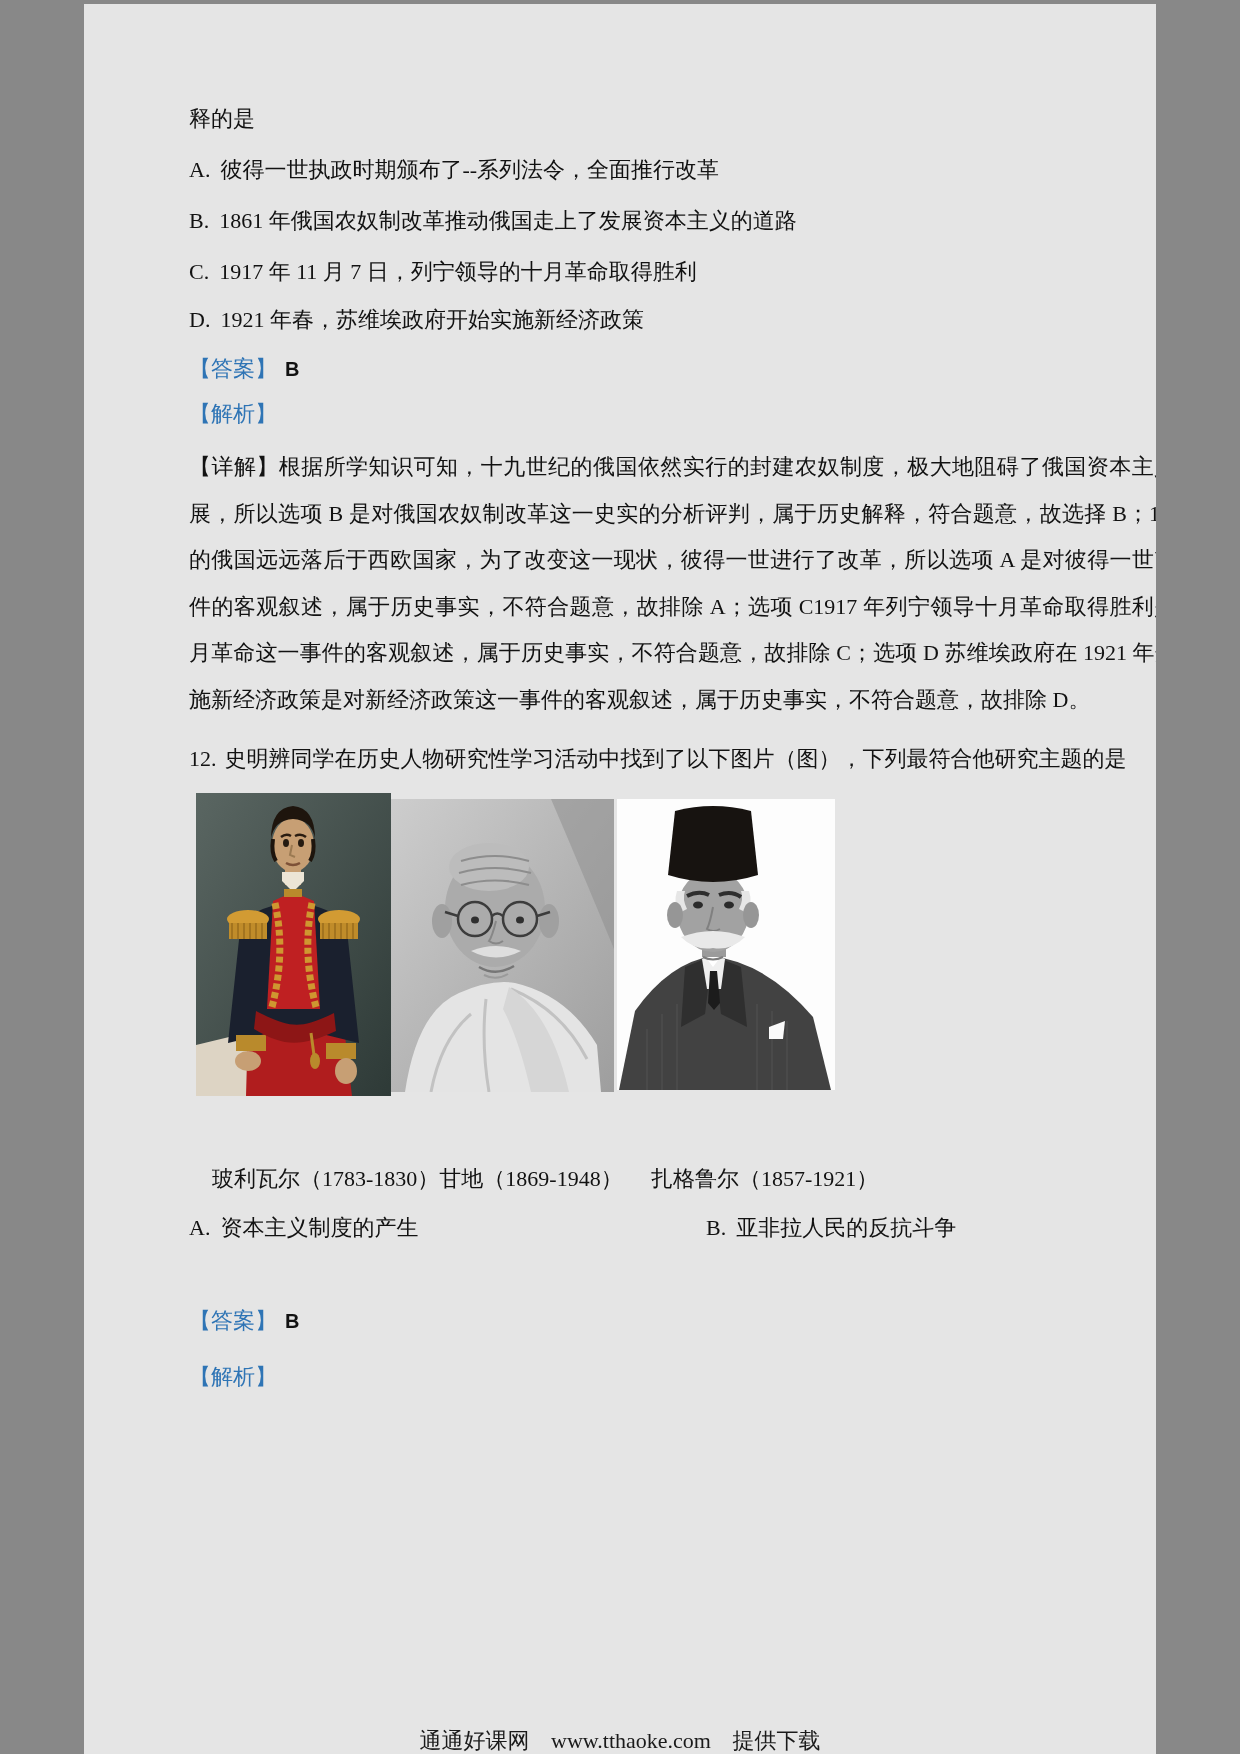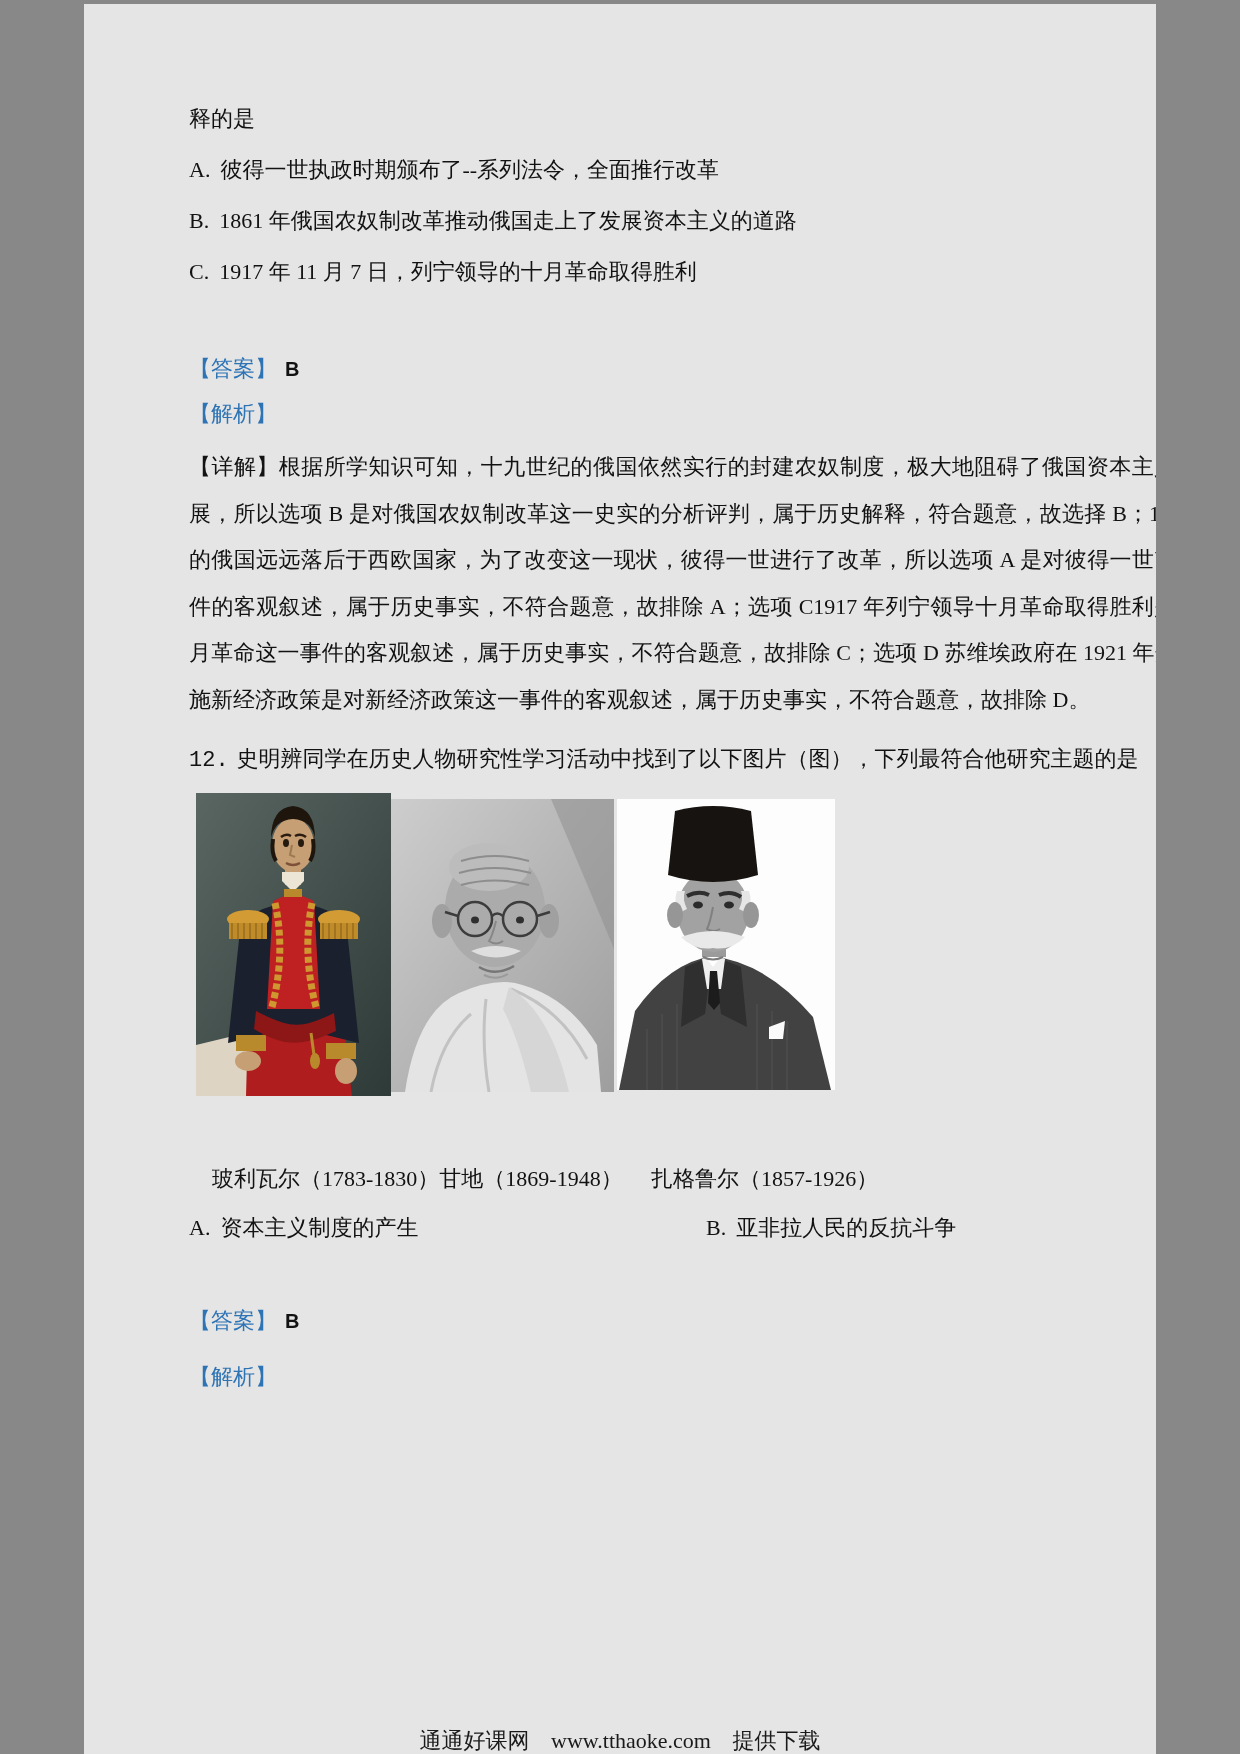--- a/index.html
+++ b/index.html
@@ -26,21 +26,21 @@
     text-justify:inter-character;
   }
   .blue{color:#2E74B5;}
   .ans-val{
     font-weight:700;
     font-family:"Liberation Sans","DejaVu Sans",sans-serif;
     font-size:20px;
     margin-left:8px;
   }
   .opt-label{margin-right:10px;}
-  .num-label{margin-right:8px;font-family:Liberation Mono, monospace;}
+  .num-label{margin-right:8px;}
   .col-b{position:absolute;left:517px;top:0;white-space:nowrap;}
   .cap-left{position:absolute;left:23px;top:0;white-space:nowrap;}
   .cap-right{position:absolute;left:462px;top:0;white-space:nowrap;}
   .portrait{position:absolute;}
   .portrait svg{display:block;}
   .footer{
     position:absolute;
     left:0;top:1722px;
     width:100%;
     text-align:center;
@@ -61,20 +61,23 @@
 
   <div class="tblock" style="top:143px">
     <span class="opt-label">A.</span><span>彼得一世执政时期颁布了--系列法令，全面推行改革</span>
   </div>
   <div class="tblock" style="top:194px">
     <span class="opt-label">B.</span><span>1861 年俄国农奴制改革推动俄国走上了发展资本主义的道路</span>
   </div>
   <div class="tblock" style="top:245px">
     <span class="opt-label">C.</span><span>1917 年 11 月 7 日，列宁领导的十月革命取得胜利</span>
   </div>
+  <div class="tblock" style="top:293px">
+    <span class="opt-label">D.</span><span>1921 年春，苏维埃政府开始实施新经济政策</span>
+  </div>
 
   <div class="tblock" style="top:342px">
     <span class="blue">【答案】</span><span class="ans-val">B</span>
   </div>
   <div class="tblock" style="top:387px">
     <span class="blue">【解析】</span>
   </div>
   <div class="tblock para" style="top:440px;line-height:46.5px">
     <span>【详解】</span><span>根据所学知识可知，十九世纪的俄国依然实行的封建农奴制度，极大地阻碍了俄国资本主义的发展，所以选项 B 是对俄国农奴制改革这一史实的分析评判，属于历史解释，符合题意，故选择 B；17 世纪的俄国远远落后于西欧国家，为了改变这一现状，彼得一世进行了改革，所以选项 A 是对彼得一世改革事件的客观叙述，属于历史事实，不符合题意，故排除 A；选项 C1917 年列宁领导十月革命取得胜利是对十月革命这一事件的客观叙述，属于历史事实，不符合题意，故排除 C；选项 D 苏维埃政府在 1921 年开始实施新经济政策是对新经济政策这一事件的客观叙述，属于历史事实，不符合题意，故排除 D。</span>
   </div>
@@ -205,21 +208,21 @@
 
       <path d="M96,108 Q93,124 90,130 Q96,134 103,130" stroke="#808080" stroke-width="2" fill="none"></path>
 
       <path d="M64,138 Q96,126 128,138 Q114,152 96,149 Q78,152 64,138 Z" fill="#e9e9e9"></path>
       <path d="M86,158 q10,5 20,0" stroke="#7c7c7c" stroke-width="2" fill="none"></path>
     </svg>
   </div>
 
   <div class="tblock" style="top:1152px;left:105px">
     <span class="cap-left">玻利瓦尔（1783-1830）甘地（1869-1948）</span>
-    <span class="cap-right">扎格鲁尔（1857-1926）</span>
+    <span class="cap-right">扎格鲁尔（1857-1921）</span>
   </div>
 
   <div class="tblock" style="top:1201px">
     <span><span class="opt-label">A.</span><span>资本主义制度的产生</span></span>
     <span class="col-b"><span class="opt-label">B.</span><span>亚非拉人民的反抗斗争</span></span>
   </div>
 
   <div class="tblock" style="top:1294px">
     <span class="blue">【答案】</span><span class="ans-val">B</span>
   </div>

